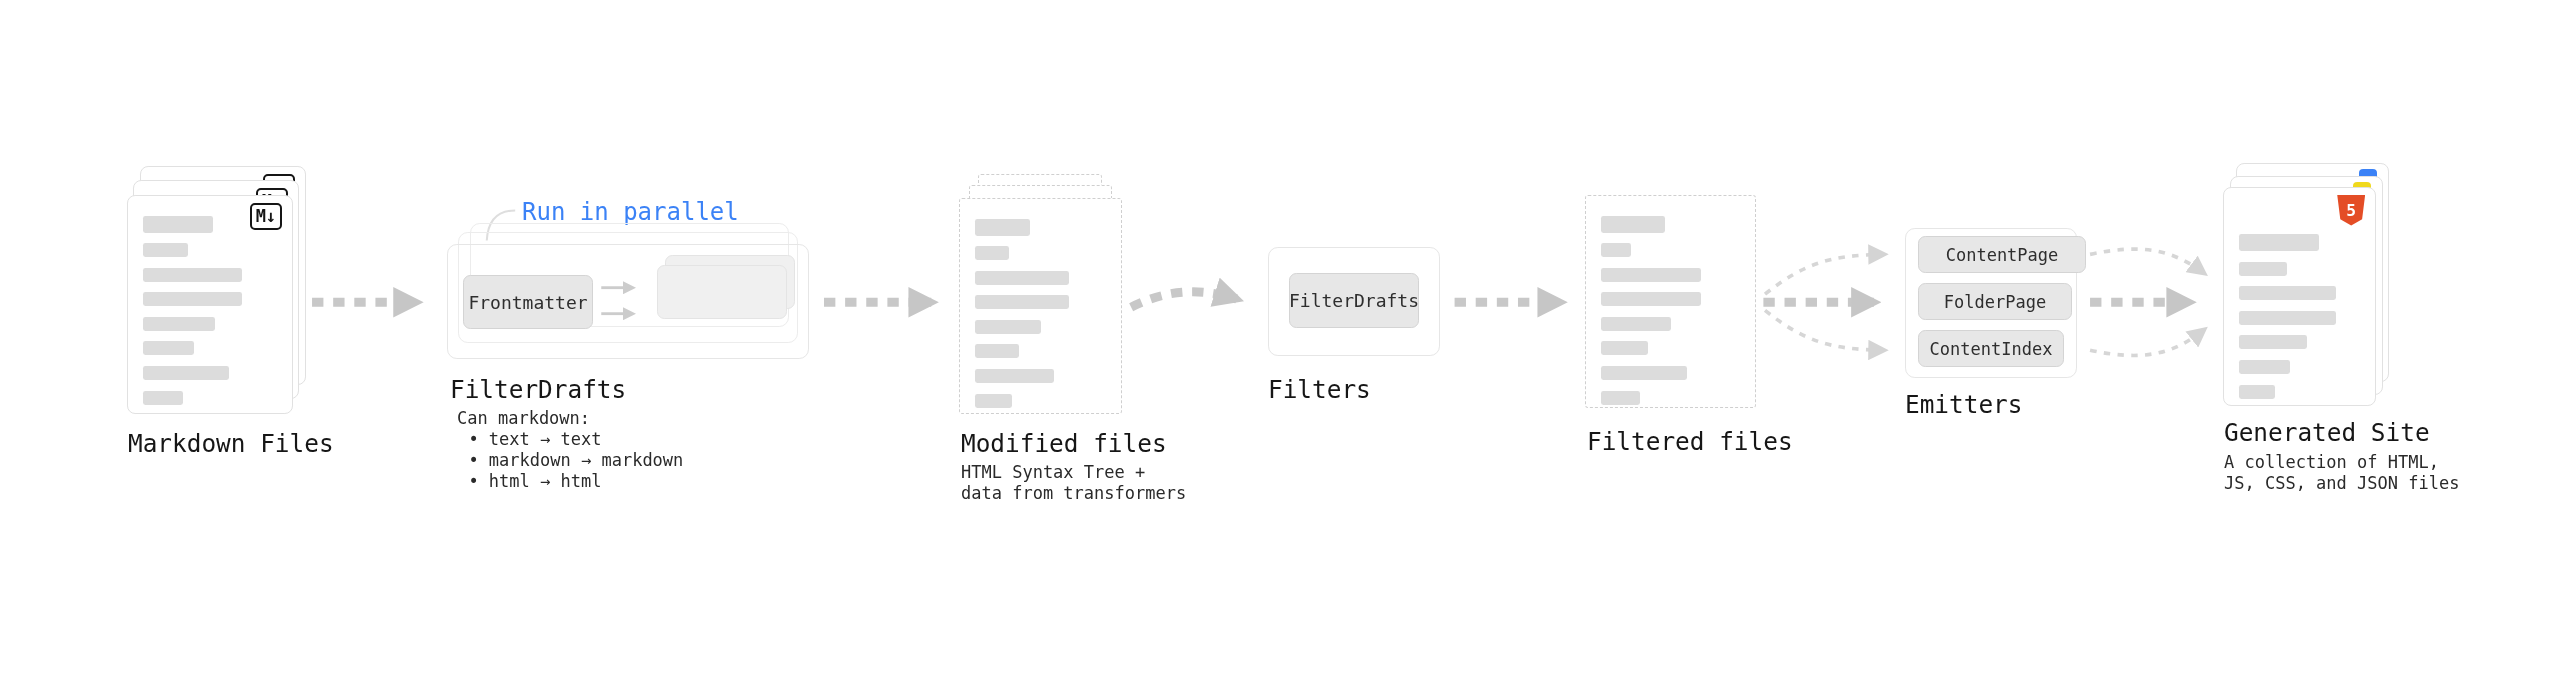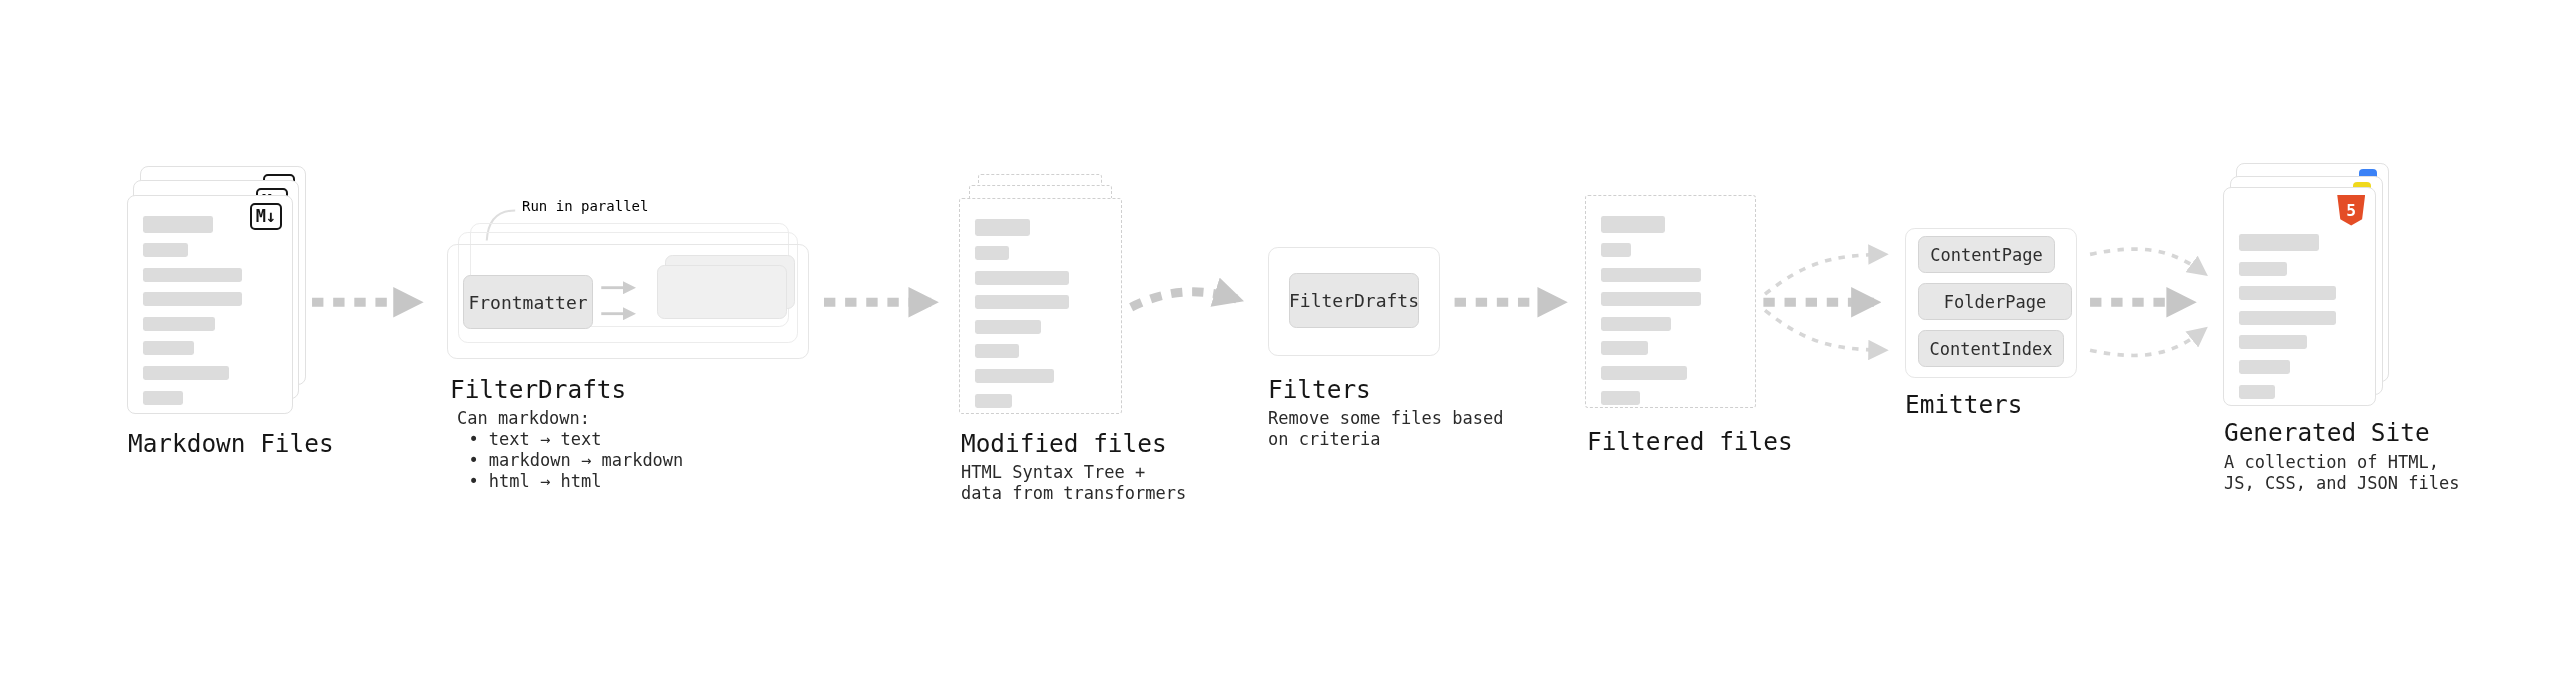--- a/index.html
+++ b/index.html
@@ -18,21 +18,21 @@
     clip-path:polygon(0 0,100% 0,89% 80%,50% 100%,11% 80%);
     display:flex;align-items:center;justify-content:center;color:#ffffff;font-weight:bold;font-size:16.3px}
   .stage-label{position:absolute;font-size:24.4px;color:#161616;white-space:pre}
   .desc{position:absolute;font-size:17px;line-height:21px;color:#2a2a2a}
   .desc div{white-space:pre}
   .desc .indent{padding-left:11.4px}
   .frame{position:absolute;border:1.6px solid #e6e6e6;border-radius:9.8px}
   .frame.inner{border-color:#ececec}
   .node-btn{position:absolute;display:flex;align-items:center;justify-content:center;background:#e7e7e7;border:0.8px solid #d4d4d4;border-radius:7.3px;font-size:18px;color:#2e2e2e;white-space:pre}
   .ghost-btn{position:absolute;background:#f0f0f0;border:0.8px solid #e4e4e4;border-radius:7.3px}
-  .note{position:absolute;font-size:14px;color:#000000;white-space:pre}
+  .note{position:absolute;font-size:24px;color:#3b82f6;white-space:pre}
 </style>
 </head>
 <body>
 
 <div id="canvas">
 
   <svg class="svg-arrows" width="2576" height="681" viewBox="0 0 3170 838">
     <defs>
       <marker id="ahB" viewBox="0 0 10 10" refX="7.5" refY="5" markerWidth="3.4" markerHeight="3.4" orient="auto">
         <path d="M0,0L10,5L0,10z" fill="#c6c6c6"></path>
@@ -121,41 +121,37 @@
   </div>
   <div class="stage-label" style="left:961px;top:429px">Modified files</div>
   <div class="desc" style="left:961px;top:462px">
     <div>HTML Syntax Tree +</div>
     <div>data from transformers</div>
   </div>
 
   <div class="frame" style="left:1268px;top:247px;width:172px;height:109px"></div>
   <div class="node-btn" style="left:1289px;top:273px;width:130px;height:55px">FilterDrafts</div>
   <div class="stage-label" style="left:1268px;top:375px">Filters</div>
-  <div class="desc" style="left:1268px;top:408px">
-    <div>Remove some files based</div>
-    <div>on criteria</div>
-  </div>
 
   <div class="dashed-card" style="left:1585px;top:195px;width:171px;height:213px">
     <div class="card-lines">
       <div class="fl tall" style="width:46%"></div>
       <div class="fl" style="width:22%"></div>
       <div class="fl" style="width:72%"></div>
       <div class="fl" style="width:72%"></div>
       <div class="fl" style="width:50%"></div>
       <div class="fl" style="width:34%"></div>
       <div class="fl" style="width:62%"></div>
       <div class="fl" style="width:28%"></div>
     </div>
   </div>
   <div class="stage-label" style="left:1587px;top:427px">Filtered files</div>
 
   <div class="frame" style="left:1905px;top:228px;width:172px;height:150px"></div>
-  <div class="node-btn" style="left:1918px;top:236px;width:137px;height:37px;font-size:17px">ContentPage</div>
+  <div class="node-btn" style="left:1918px;top:236px;width:168px;height:37px;font-size:17px">ContentPage</div>
   <div class="node-btn" style="left:1918px;top:283px;width:154px;height:37px;font-size:17px">FolderPage</div>
   <div class="node-btn" style="left:1918px;top:330px;width:146px;height:37px;font-size:17px">ContentIndex</div>
   <div class="stage-label" style="left:1905px;top:390px">Emitters</div>
 
   <div class="file-card" style="left:2236px;top:163px;width:153px;height:219px">
     <div class="badge-sq" style="background:#3b82f6"></div>
   </div>
   <div class="file-card" style="left:2230px;top:176px;width:153px;height:219px">
     <div class="badge-sq" style="background:#f0d91d"></div>
   </div>

